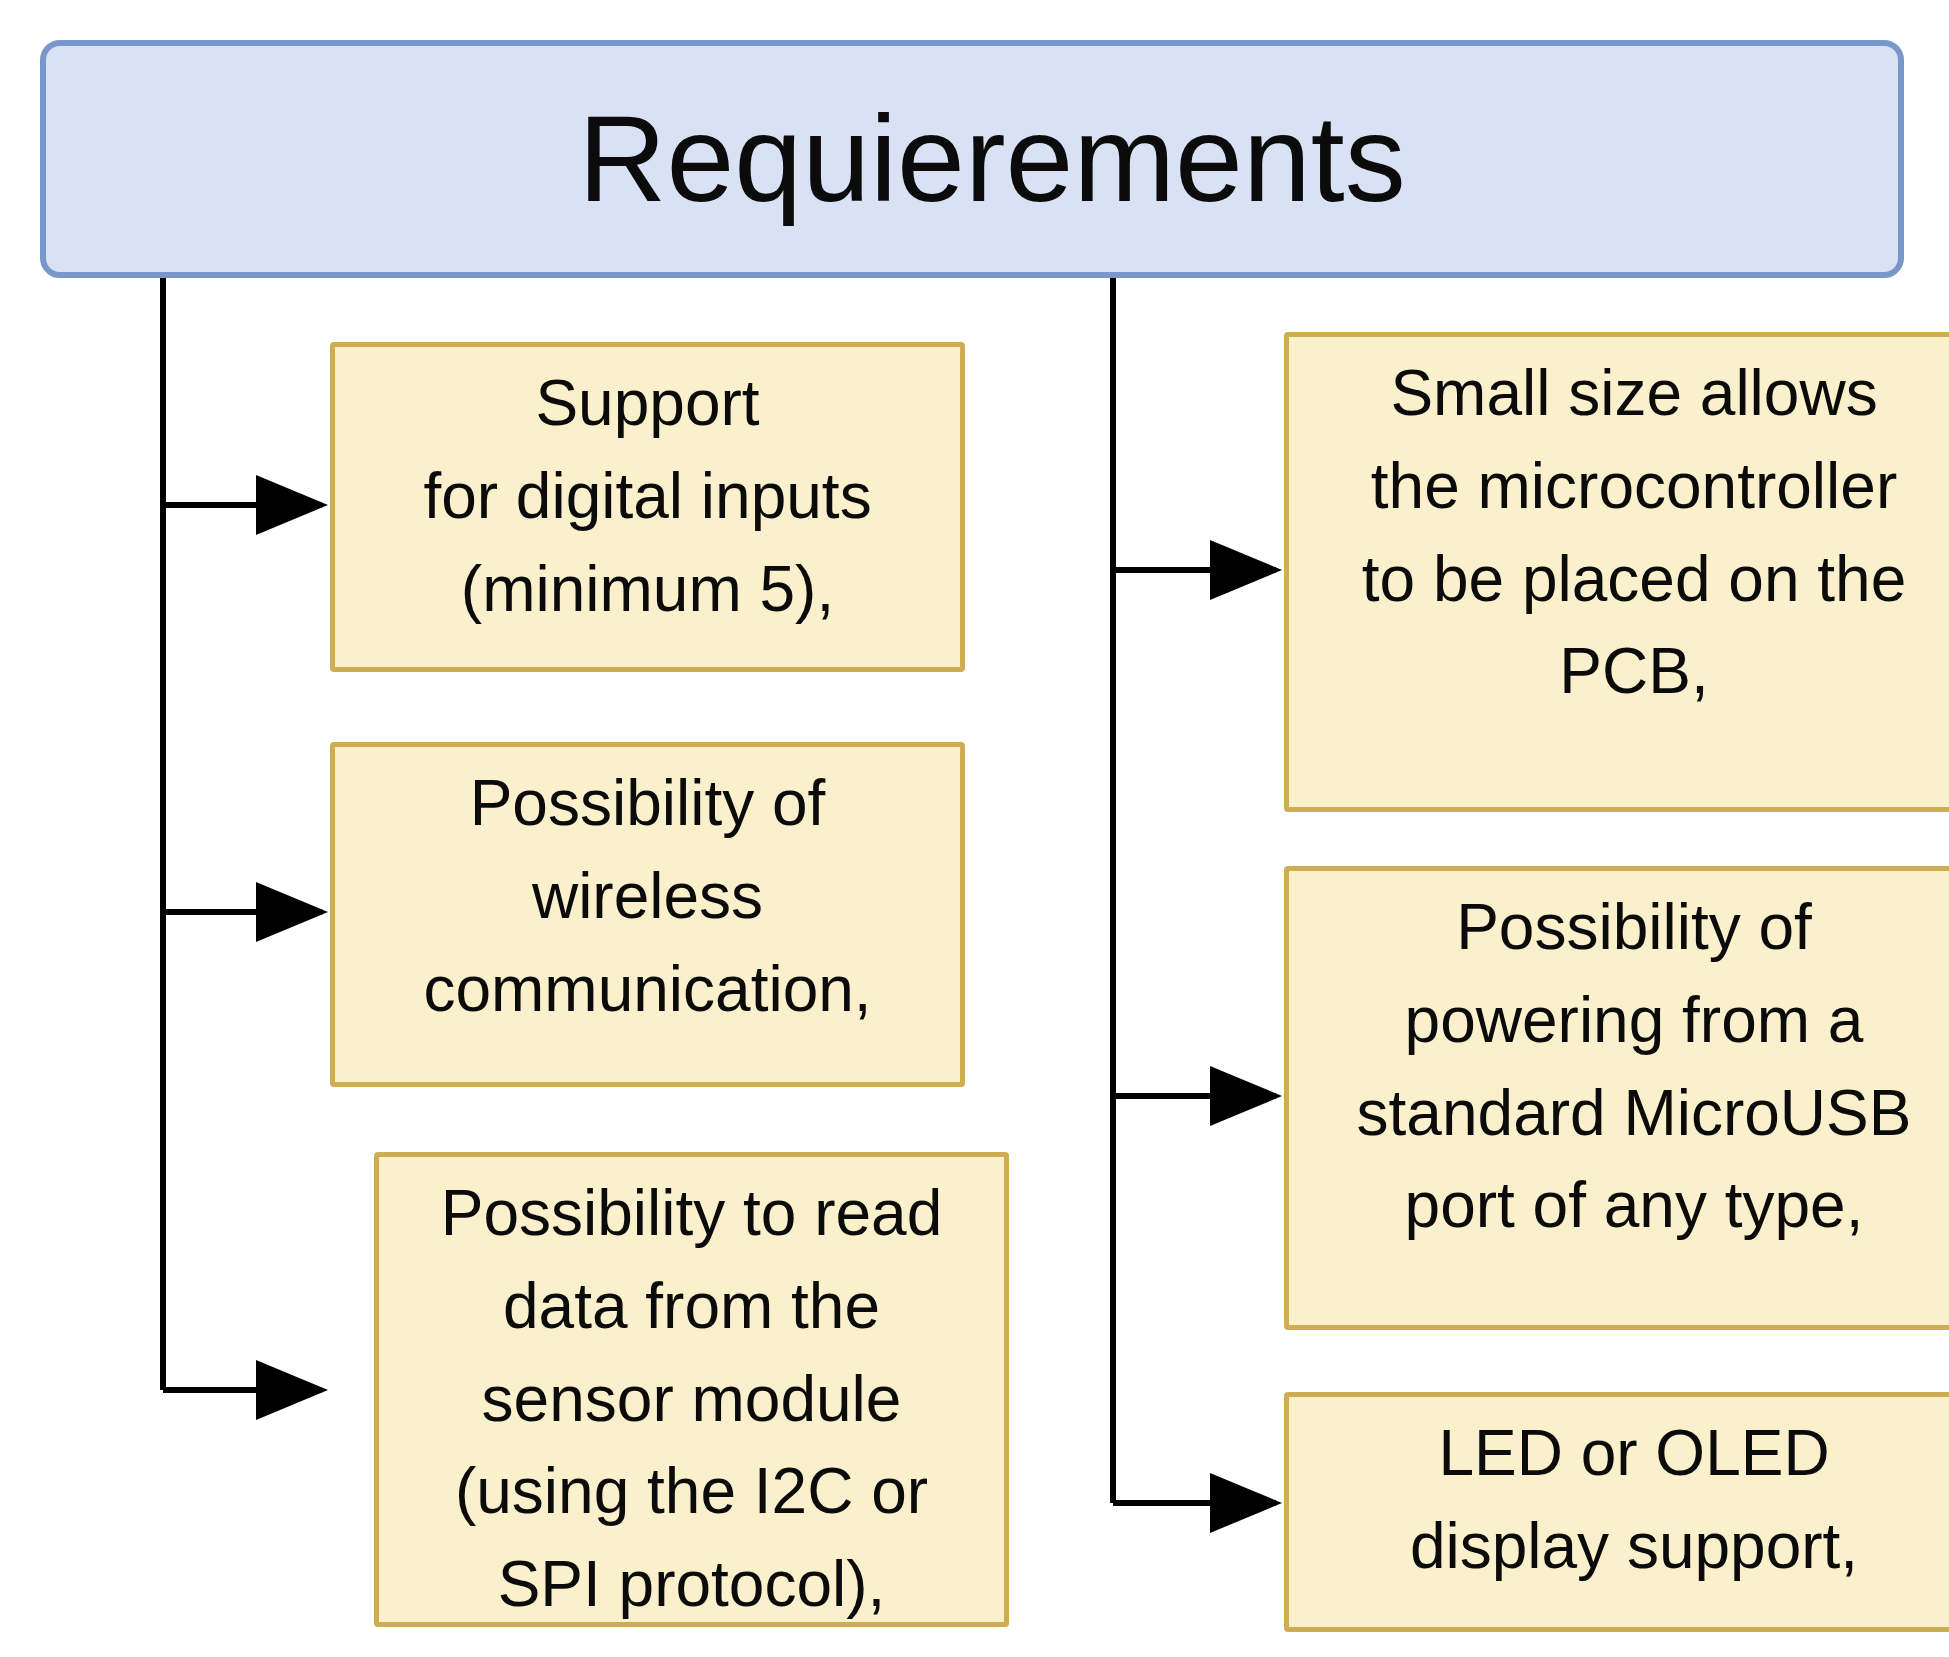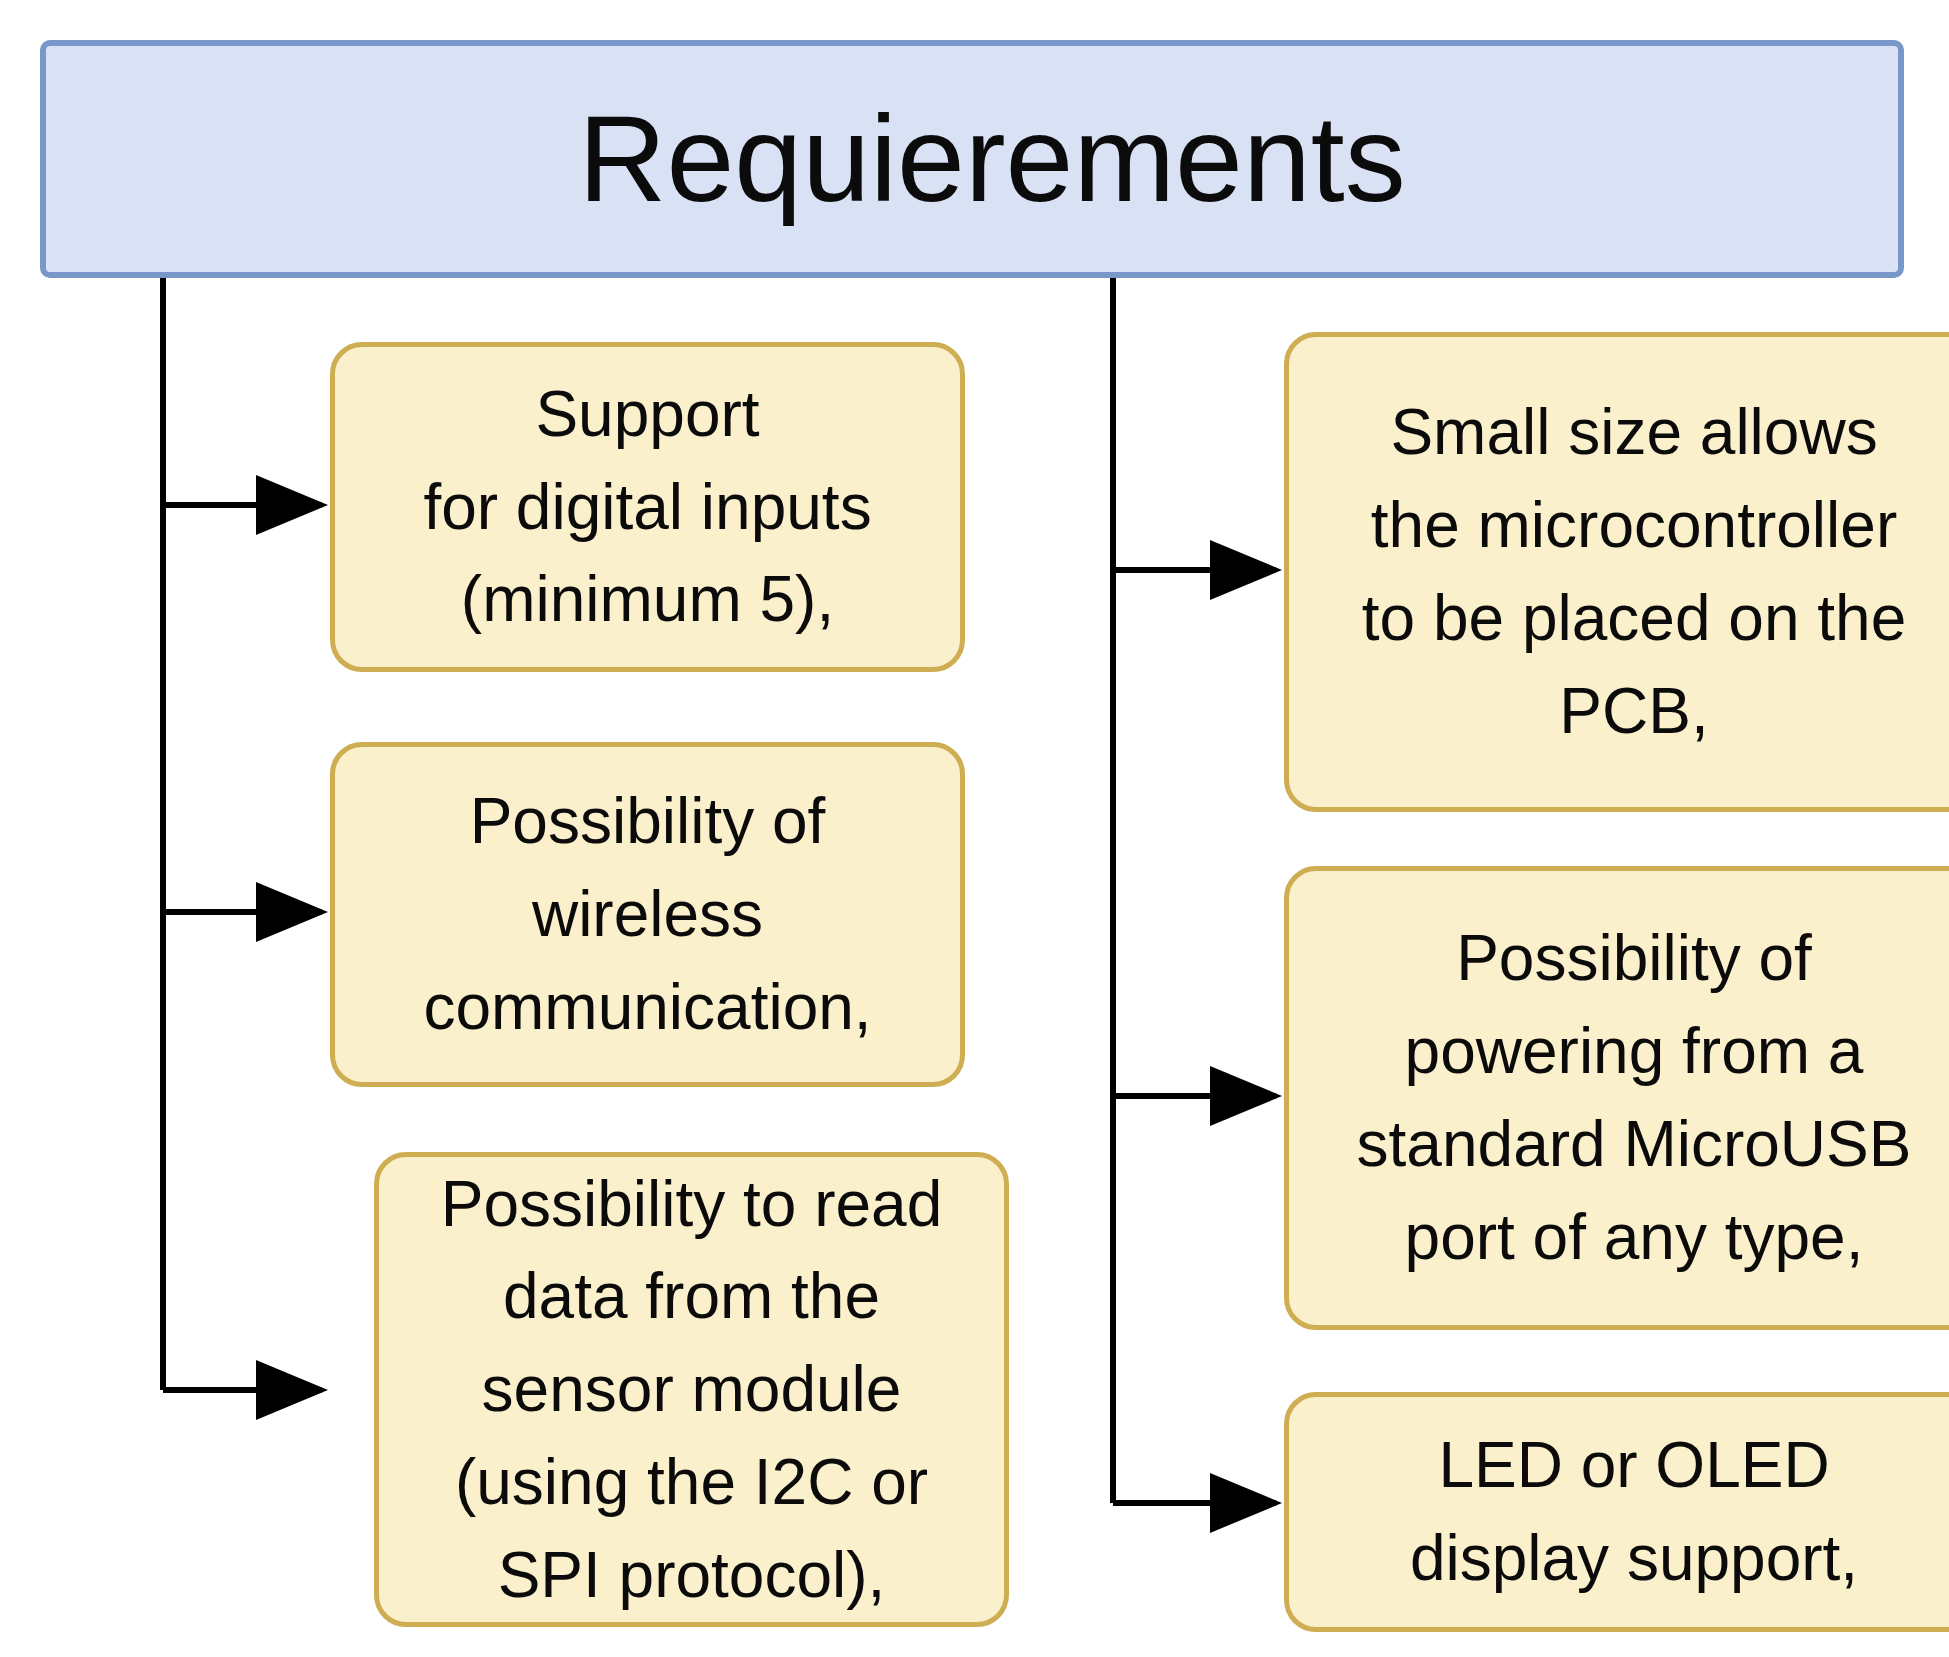--- a/index.html
+++ b/index.html
@@ -26,42 +26,42 @@
     fill: none;
     stroke: #000000;
     stroke-width: 6;
   }
   .header-box {
     position: absolute;
     left: 40px; top: 40px;
     width: 1864px; height: 238px;
     background: var(--header-fill, #d9e2f4);
     border: 6px solid var(--header-border, #7a97c9);
-    border-radius: 10px;
+    border-radius: 20px;
     box-sizing: border-box;
     display: flex;
     align-items: center;
     justify-content: center;
     padding-left: 40px;
   }
   .header-box .title {
     font-size: 122px;
     line-height: 1;
     letter-spacing: 0px;
     color: #0b0b0b;
     white-space: nowrap;
   }
   .node {
     position: absolute;
     background: var(--node-fill, #fbf0cc);
     border: 5px solid var(--node-border, #cfad52);
-    border-radius: 32px;
+    border-radius: 4px;
     box-sizing: border-box;
     display: flex;
-    align-items: center;
+    align-items: flex-start;
     justify-content: center;
     text-align: center;
   }
   .node .node-text {
     font-size: 64px;
     line-height: 1.45;
     white-space: pre-line;
     color: #0b0b0b;
     padding: 10px 16px;
   }

